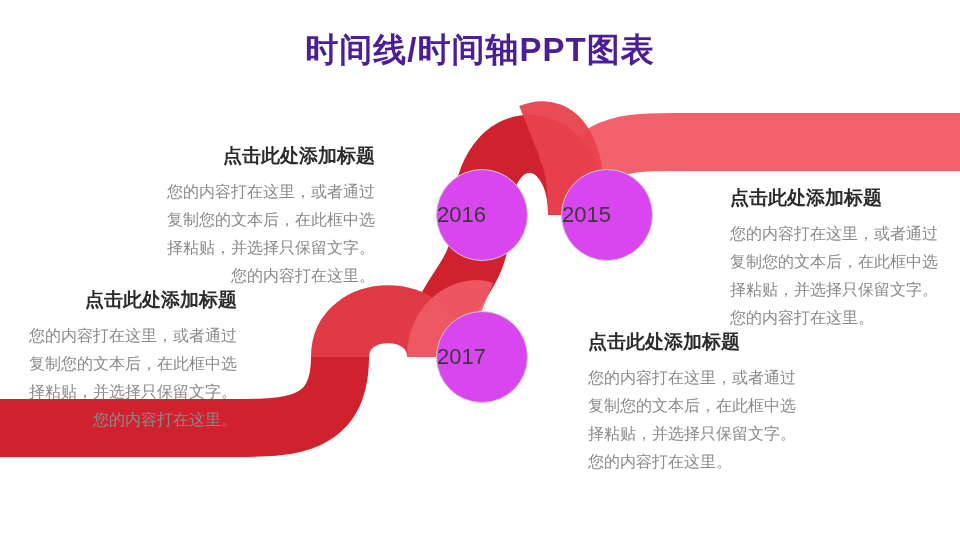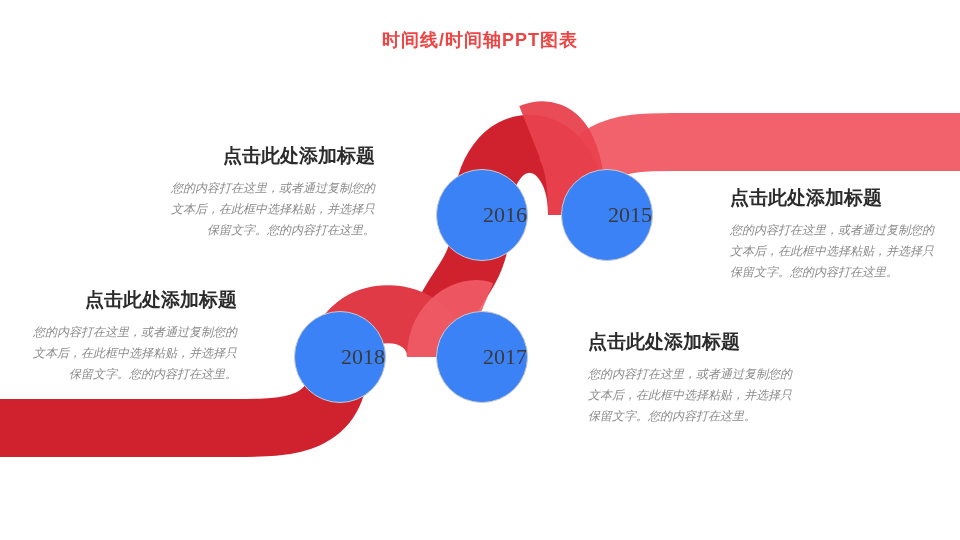--- a/index.html
+++ b/index.html
@@ -20,63 +20,62 @@
     height: 540px;
     background: #ffffff;
     overflow: hidden;
   }
   #title {
     position: absolute;
     top: 28px;
     left: 0;
     width: 960px;
     text-align: center;
-    font-size: 18px;
+    font-size: 33px;
     font-weight: bold;
-    color: #ef4444;
+    color: #4c1d95;
     letter-spacing: 1px;
   }
   svg#ribbon {
     position: absolute;
     left: 0;
     top: 0;
     width: 960px;
     height: 540px;
   }
   .node {
     position: absolute;
     width: 92px;
     height: 92px;
     border-radius: 50%;
-    background: #3b82f6;
+    background: #d946ef;
     border: 1.5px solid #c9c9c9;
     box-sizing: border-box;
     display: flex;
     align-items: center;
-    justify-content: flex-end;
+    justify-content: flex-start;
     font-size: 22px;
     color: #3a3a3a;
-    font-family: Liberation Serif, serif;
+    font-family: Liberation Sans, sans-serif;
   }
   .block {
     position: absolute;
     width: 215px;
   }
   .block .head {
     font-size: 19px;
     font-weight: bold;
     color: #2b2b2b;
     margin-bottom: 9px;
     line-height: 1.3;
   }
   .block .body {
-    font-size: 12px;
+    font-size: 16px;
     color: #8a8a8a;
     line-height: 1.75;
-    font-style: italic;
   }
   .align-right { text-align: right; }
   .align-left  { text-align: left; }
 </style>
 </head>
 <body>
 
 <div id="slide">
 
   <div id="title">时间线/时间轴PPT图表</div>
@@ -106,23 +105,20 @@
 
     <path d="M 436 357 C 436 318, 470 305, 482 310" stroke="#ef5c66" stroke-width="58" fill="none" opacity="0.9"></path>
   </svg>
 
   <div class="node" style="left:436px; top:169px;">
     <span>2016</span>
   </div>
   <div class="node" style="left:561px; top:169px;">
     <span>2015</span>
   </div>
-  <div class="node" style="left:294px; top:311px;">
-    <span>2018</span>
-  </div>
   <div class="node" style="left:436px; top:311px;">
     <span>2017</span>
   </div>
 
   <div class="block align-right" style="left:160px; top:144px;">
     <div class="head">点击此处添加标题</div>
     <div class="body">您的内容打在这里，或者通过复制您的文本后，在此框中选择粘贴，并选择只保留文字。您的内容打在这里。</div>
   </div>
 
   <div class="block align-left" style="left:730px; top:186px;">

